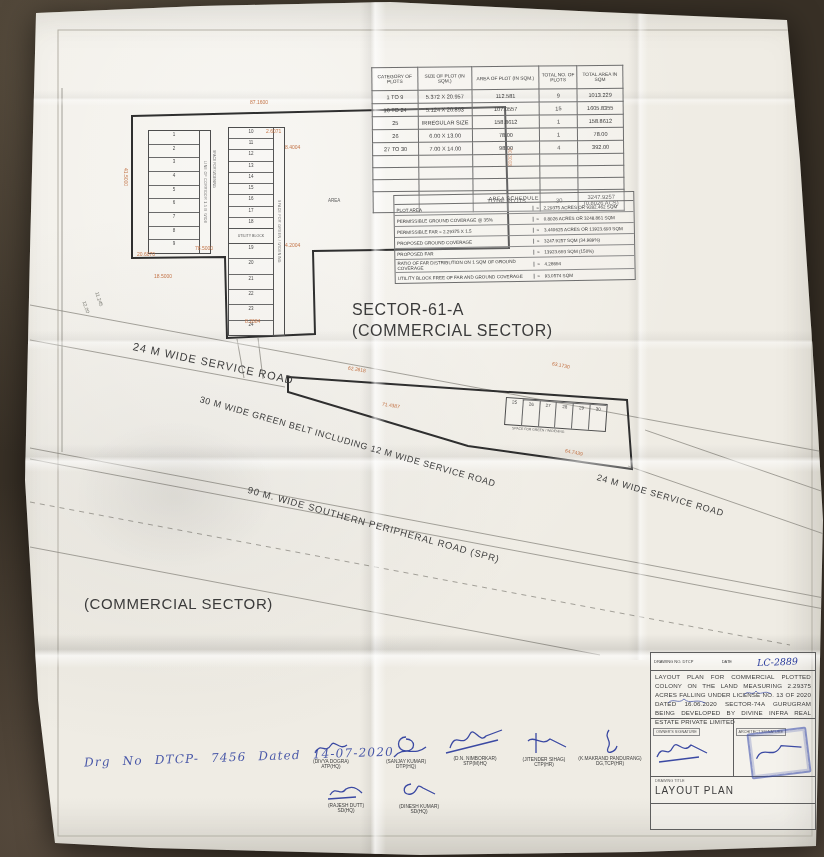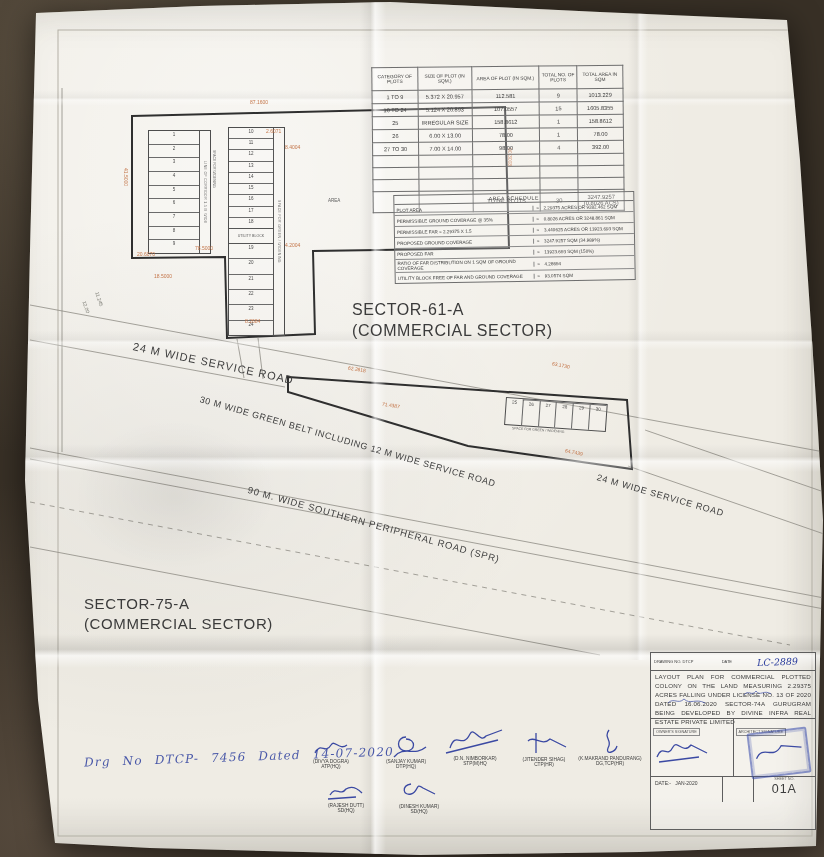--- a/index.html
+++ b/index.html
@@ -331,21 +331,20 @@
           <div class="as-eq">=</div>
           <div class="as-val">93.0574 SQM</div>
         </div>
   </div>
 
   <div class="sector-label" style="left:352px;top:300px;font-size:16px;">
     <div>SECTOR-61-A</div>
     <div>(COMMERCIAL SECTOR)</div>
   </div>
   <div class="sector-label" style="left:84px;top:594px;font-size:15px;">
-    <div>SECTOR-75-A</div>
     <div>(COMMERCIAL SECTOR)</div>
   </div>
 
   <div class="road-label" style="left:133px;top:340px;font-size:11px;letter-spacing:1px;transform:rotate(12deg);">24 M WIDE SERVICE ROAD</div>
   <div class="road-label" style="left:200px;top:394px;font-size:9px;letter-spacing:.6px;transform:rotate(16deg);">30 M WIDE GREEN BELT INCLUDING 12 M WIDE SERVICE ROAD</div>
   <div class="road-label" style="left:248px;top:484px;font-size:9.5px;letter-spacing:.8px;transform:rotate(15.5deg);">90 M. WIDE SOUTHERN PERIPHERAL ROAD (SPR)</div>
   <div class="road-label" style="left:597px;top:472px;font-size:9px;letter-spacing:.7px;transform:rotate(16deg);">24 M WIDE SERVICE ROAD</div>
 
   <div class="note hand">Drg No DTCP- 7456 Dated 14-07-2020</div>
 
@@ -423,27 +422,20 @@
       </div>
       <div class="tb-sig-cell">
         <div class="tb-sig-label">ARCHITECT SIGNATURE</div>
         <div class="stamp">
           <svg width="54" height="38" style="position:absolute;left:1px;top:2px;">
                 <path class="scribble" d="M4,22 C12,8 20,26 30,12 L50,16" opacity=".7"></path>
               </svg>
         </div>
       </div>
     </div>
-    <div class="tb-bottom">
-      <div class="tb-date">
-        <span>DATE:-</span>&nbsp;&nbsp;
-        <span>JAN-2020</span>
-      </div>
-      <div class="tb-mid"></div>
-      <div class="tb-sheet">
-        <div class="tb-small">SHEET NO.</div>
-        <div class="tb-sheetno">01A</div>
-      </div>
+    <div class="tb-title-row">
+      <div class="tb-small">DRAWING TITLE</div>
+      <div class="tb-title">LAYOUT PLAN</div>
     </div>
   </div>
 
 </div>
 </div>
 
 </body></html>

